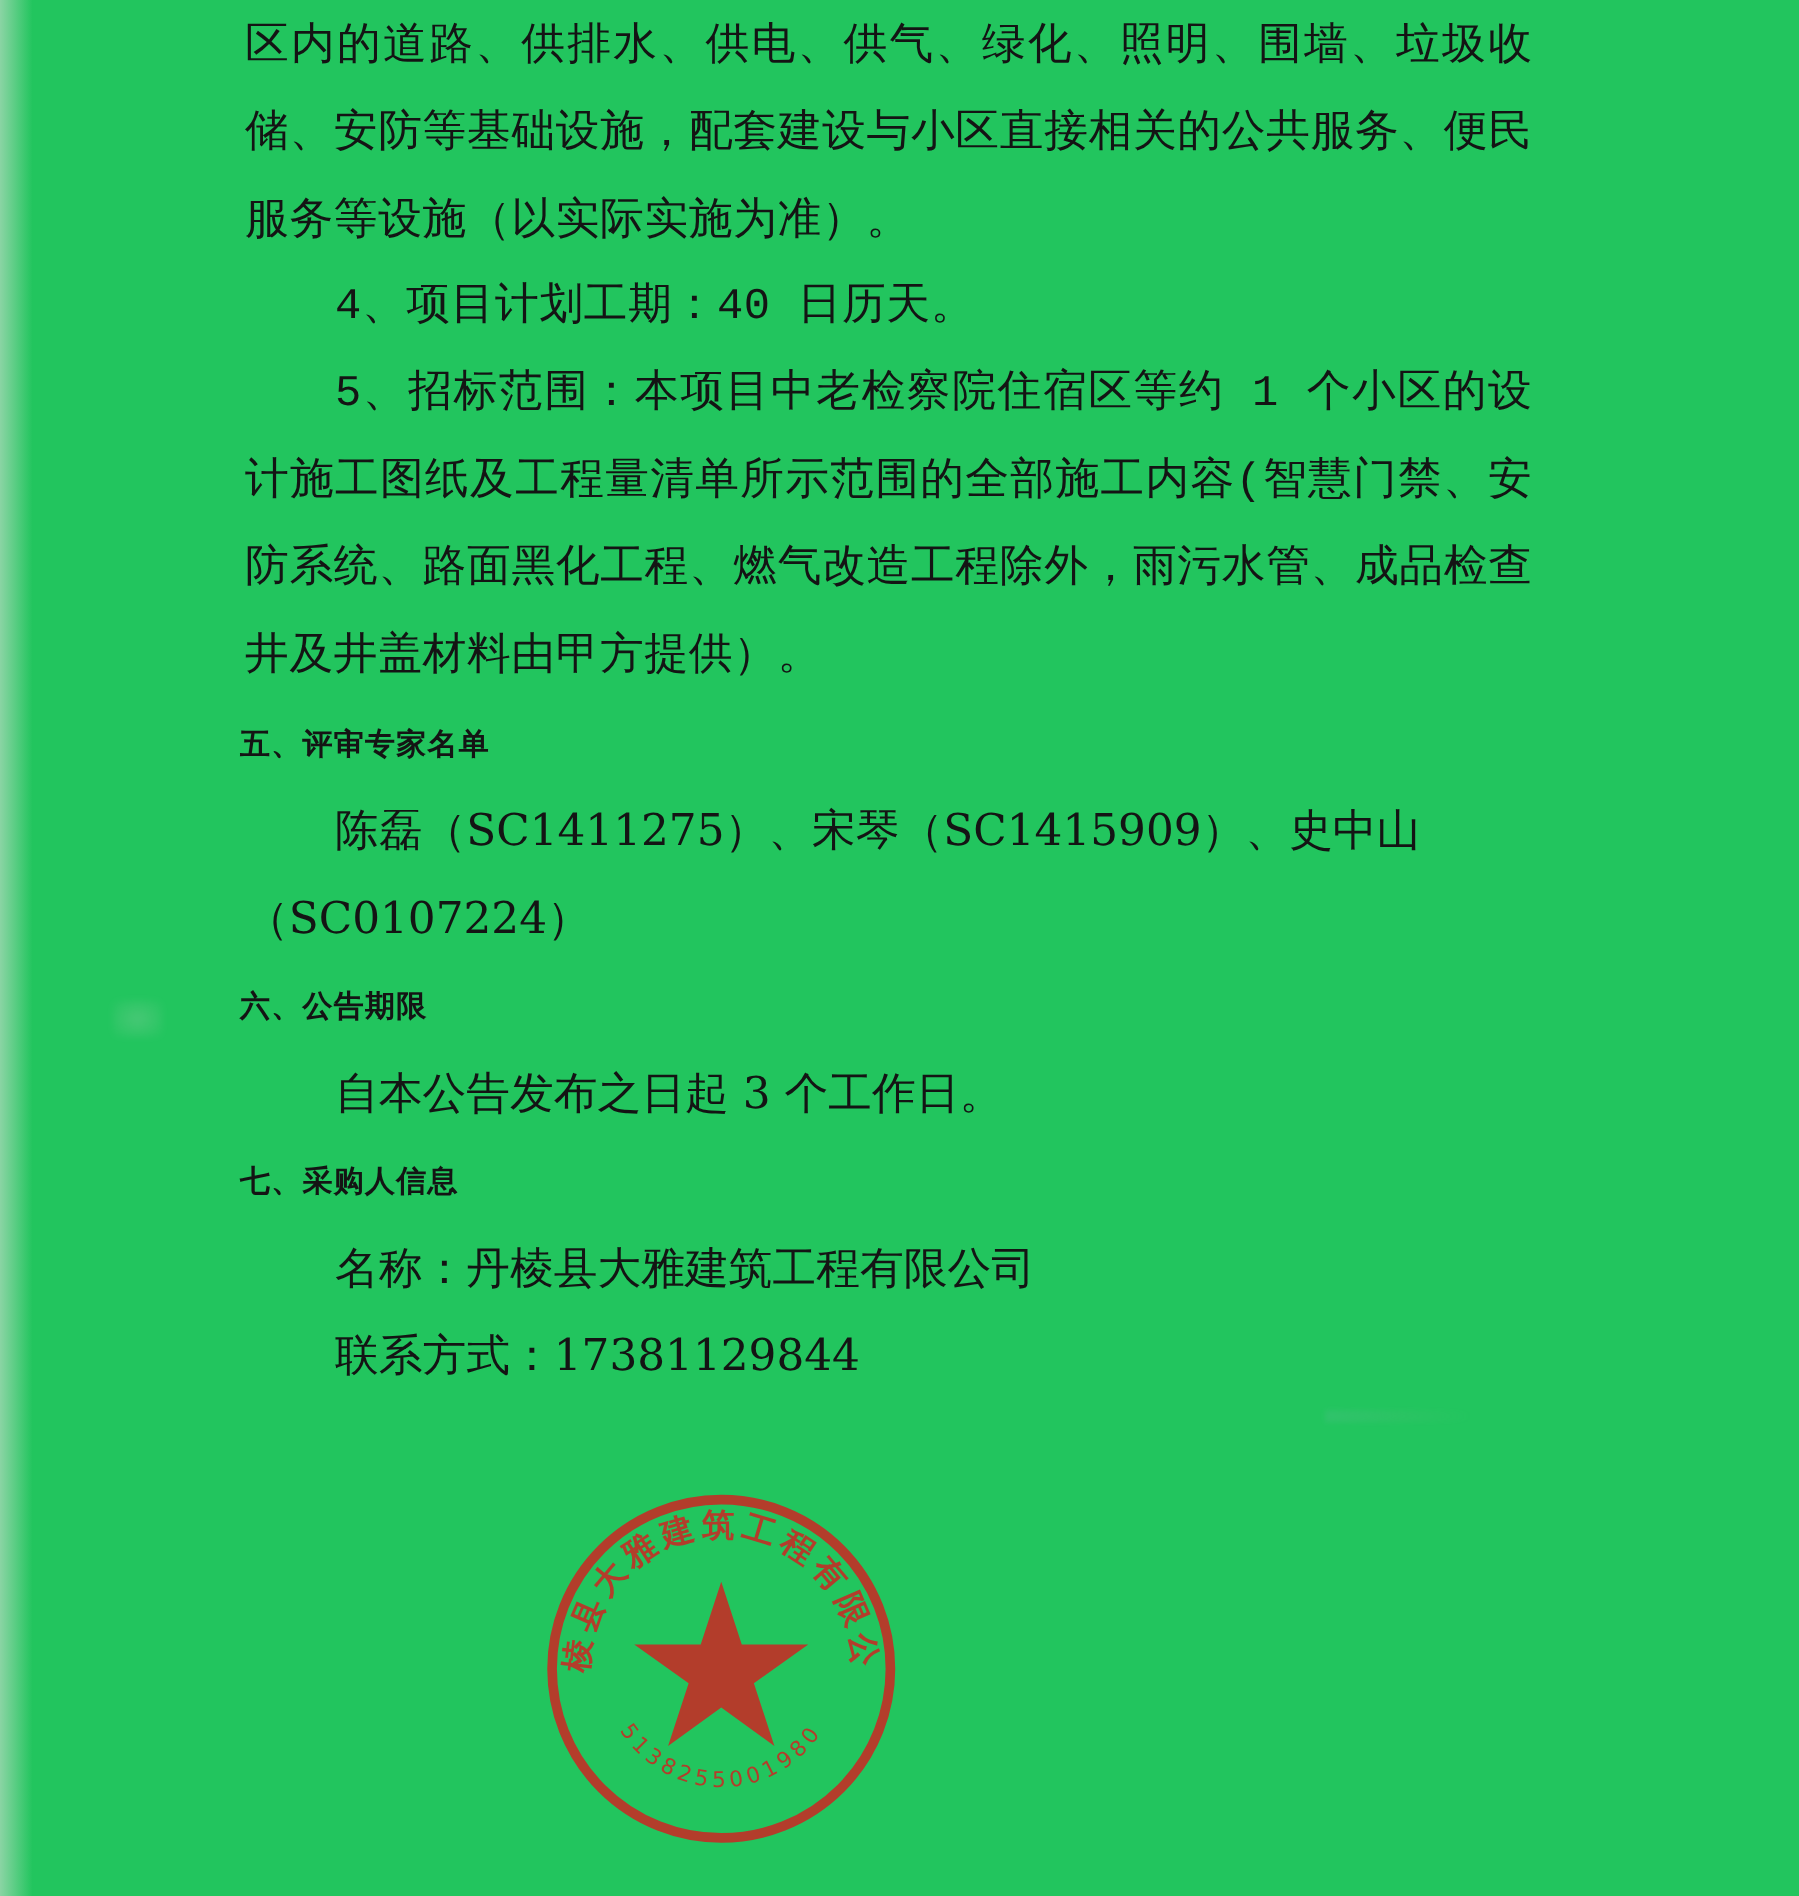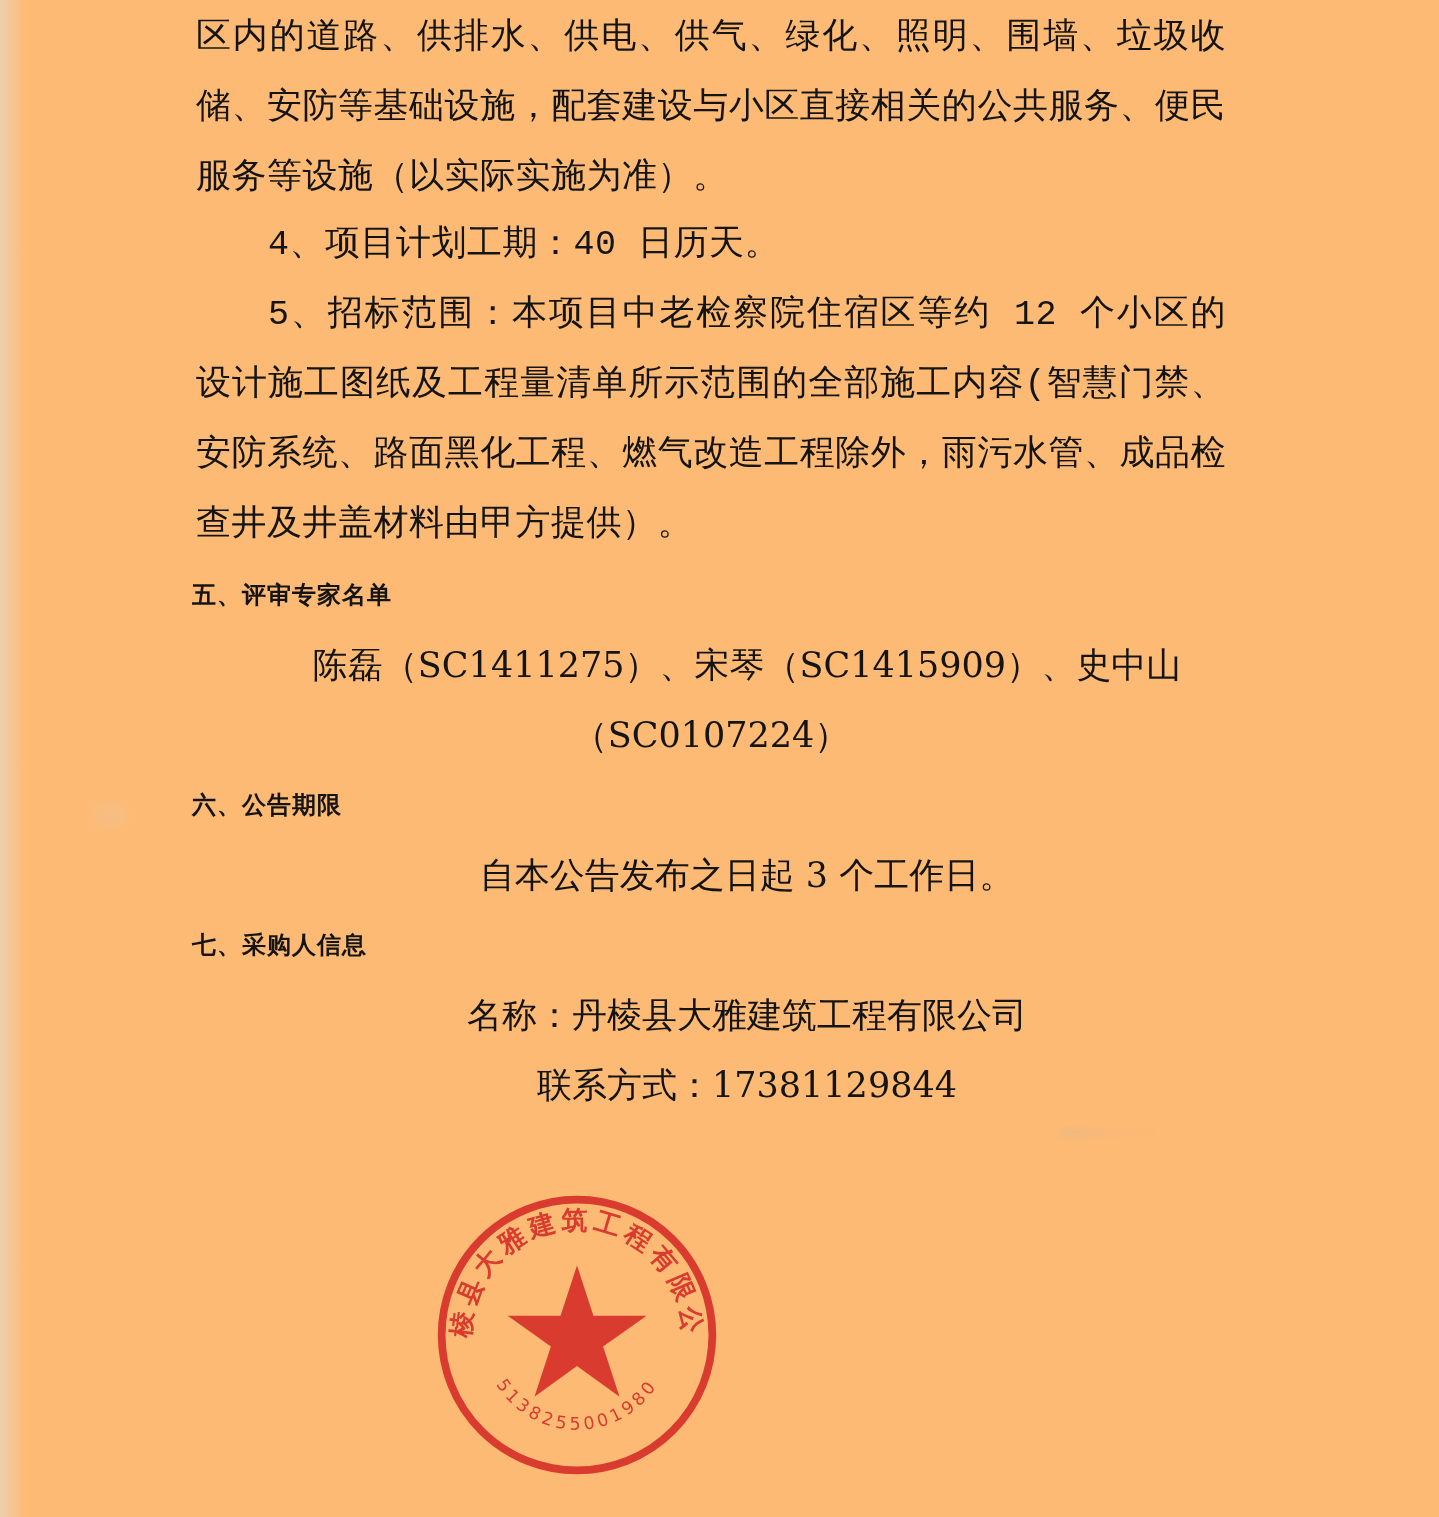--- a/index.html
+++ b/index.html
@@ -4,21 +4,21 @@
 <style>
   html, body {
     margin: 0;
     padding: 0;
     background: #ffffff;
   }
   .page {
     position: relative;
     width: 1439px;
     height: 1517px;
-    background: #fdba74;
+    background: #22c55e;
     overflow: hidden;
     font-family: "DejaVu Serif", "Liberation Serif", serif;
     color: #141414;
   }
   .content {
     position: absolute;
     left: 196px;
     top: 0px;
     width: 1030px;
   }
@@ -42,21 +42,20 @@
     letter-spacing: 1px;
   }
   .heading.tight {
     margin-left: -4px;
   }
   .sub {
     font-size: 35px;
     line-height: 70px;
     margin: 0;
     text-indent: 72px;
-    text-align: center;
   }
 
   
   .seal {
     position: absolute;
     left: 432px;
     top: 1190px;
     width: 290px;
     height: 290px;
     pointer-events: none;
@@ -97,21 +96,21 @@
   <div class="edge-shade"></div>
   <div class="artifact artifact-1"></div>
   <div class="artifact artifact-2"></div>
 
   <div class="content">
 
     <p class="para">区内的道路、供排水、供电、供气、绿化、照明、围墙、垃圾收储、安防等基础设施，配套建设与小区直接相关的公共服务、便民服务等设施（以实际实施为准）。</p>
 
     <p class="para indent">4、项目计划工期：40 日历天。</p>
 
-    <p class="para indent">5、招标范围：本项目中老检察院住宿区等约 12 个小区的设计施工图纸及工程量清单所示范围的全部施工内容(智慧门禁、安防系统、路面黑化工程、燃气改造工程除外，雨污水管、成品检查井及井盖材料由甲方提供）。</p>
+    <p class="para indent">5、招标范围：本项目中老检察院住宿区等约 1 个小区的设计施工图纸及工程量清单所示范围的全部施工内容(智慧门禁、安防系统、路面黑化工程、燃气改造工程除外，雨污水管、成品检查井及井盖材料由甲方提供）。</p>
 
 
     <h2 class="heading tight">五、评审专家名单</h2>
     <p class="sub">陈磊（SC1411275）、宋琴（SC1415909）、史中山（SC0107224）</p>
 
     <h2 class="heading tight">六、公告期限</h2>
     <p class="sub">自本公告发布之日起 3 个工作日。</p>
 
     <h2 class="heading tight">七、采购人信息</h2>
     <p class="sub">名称：丹棱县大雅建筑工程有限公司</p>

